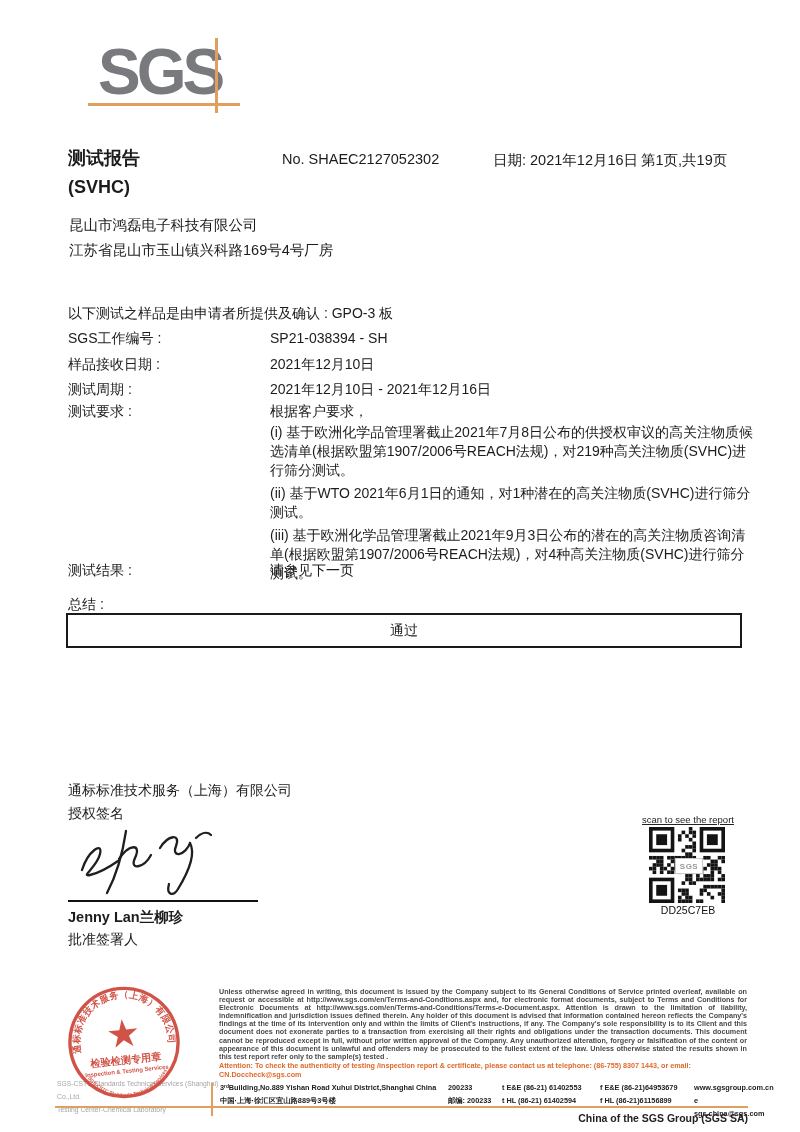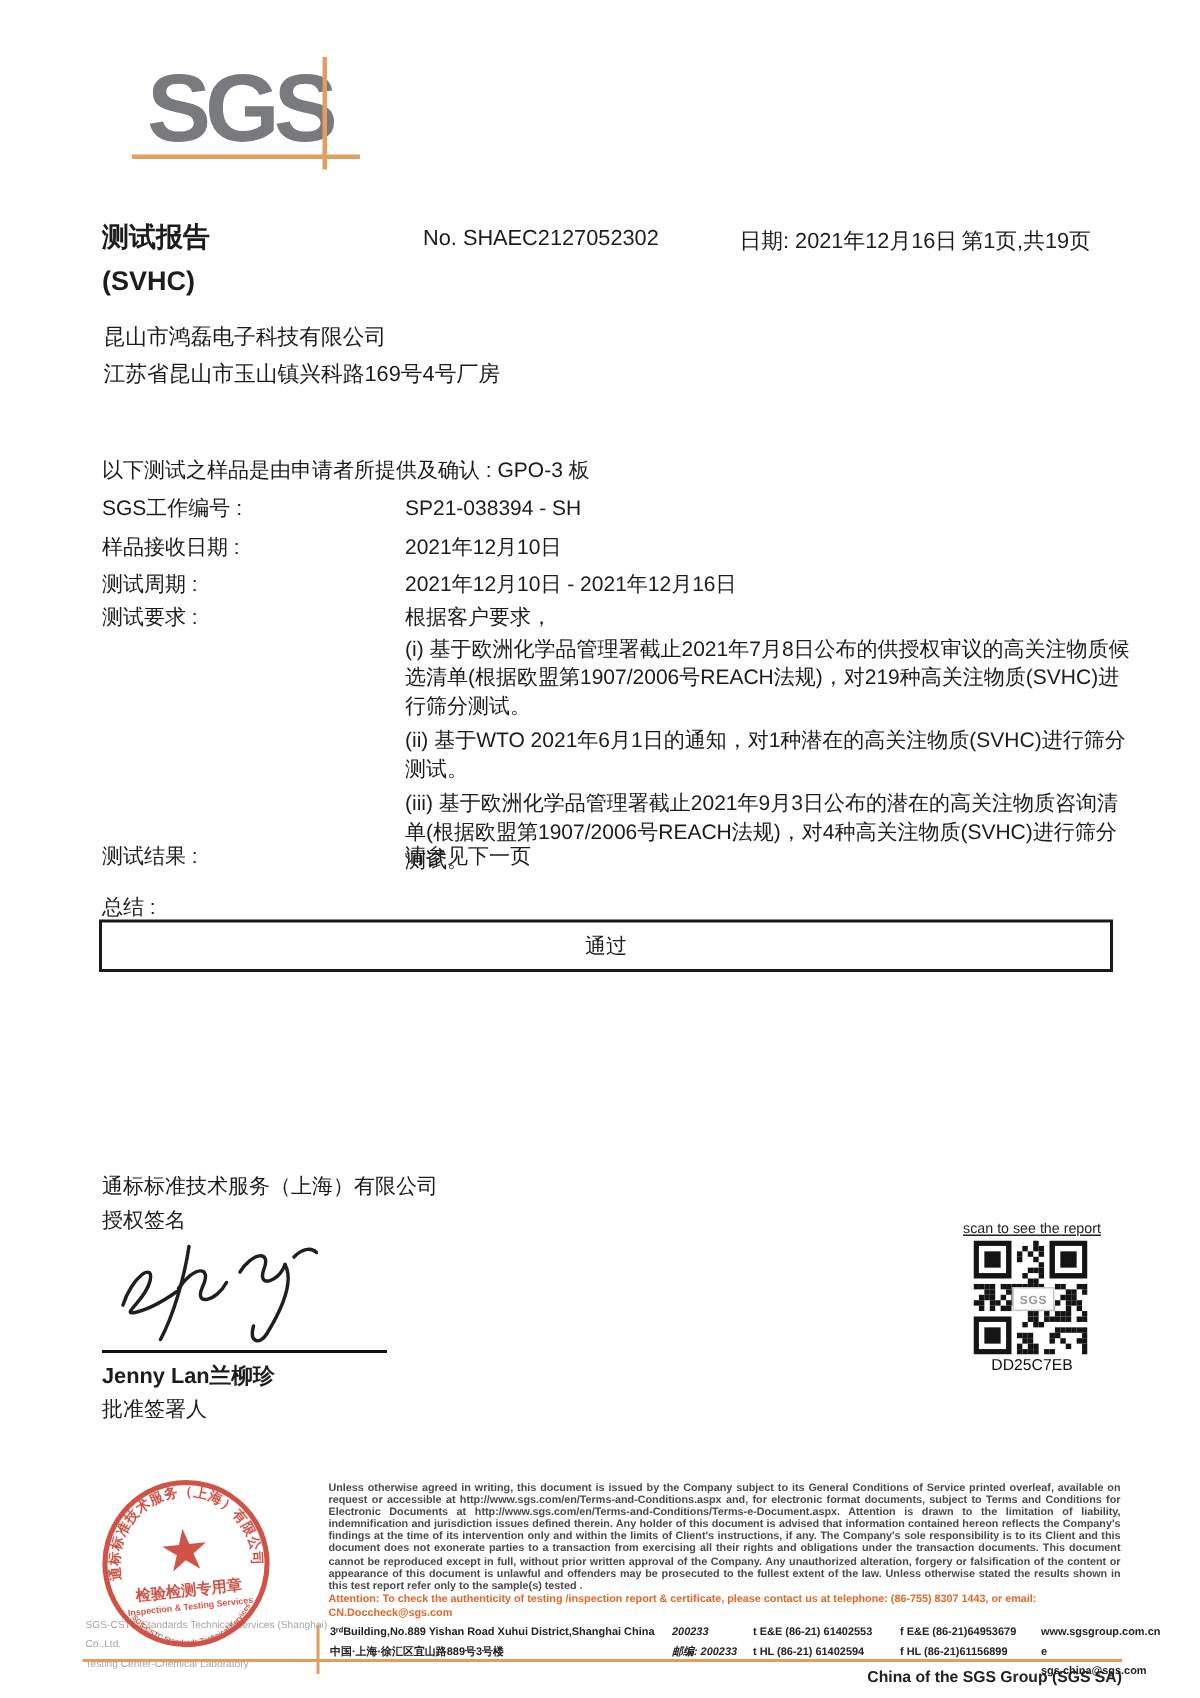--- a/index.html
+++ b/index.html
@@ -54,21 +54,21 @@
 
   
   .stamp-sub{left:57px;top:1077px;font-size:6.8px;color:#a6a6a6;line-height:13px;width:170px;}
   .stamp-wrap{left:58px;top:984px;transform:rotate(-6deg);}
   .legal{left:219px;top:988px;width:528px;font-size:7.2px;font-weight:700;color:#4a4a4a;
          line-height:8.1px;text-align:justify;}
   .attention{left:219px;top:1062px;width:528px;font-size:7.2px;font-weight:700;color:#e0682a;
              line-height:8.6px;}
   .addr-rows{left:220px;top:1081px;width:528px;font-size:7.3px;font-weight:600;color:#222;}
   .addr-row{display:flex;line-height:13px;}
-  .a-addr{flex:0 0 228px;} .a-post{flex:0 0 54px;font-style:italic;} .a-tel{flex:0 0 98px;}
+  .a-addr{flex:0 0 228px;} .a-post{flex:0 0 54px;} .a-tel{flex:0 0 98px;}
   .a-fax{flex:0 0 94px;} .a-site{flex:1;}
   .foot-hline{left:55px;top:1106px;width:693px;height:2px;background:#dfa05f;}
   .foot-vline{left:211px;top:1083px;width:2px;height:33px;background:#dfa05f;}
   .member{left:400px;top:1112px;width:348px;text-align:right;font-size:10.5px;font-weight:600;color:#222;}
 </style>
 </head>
 <body>
 
 <div class="page">
 

